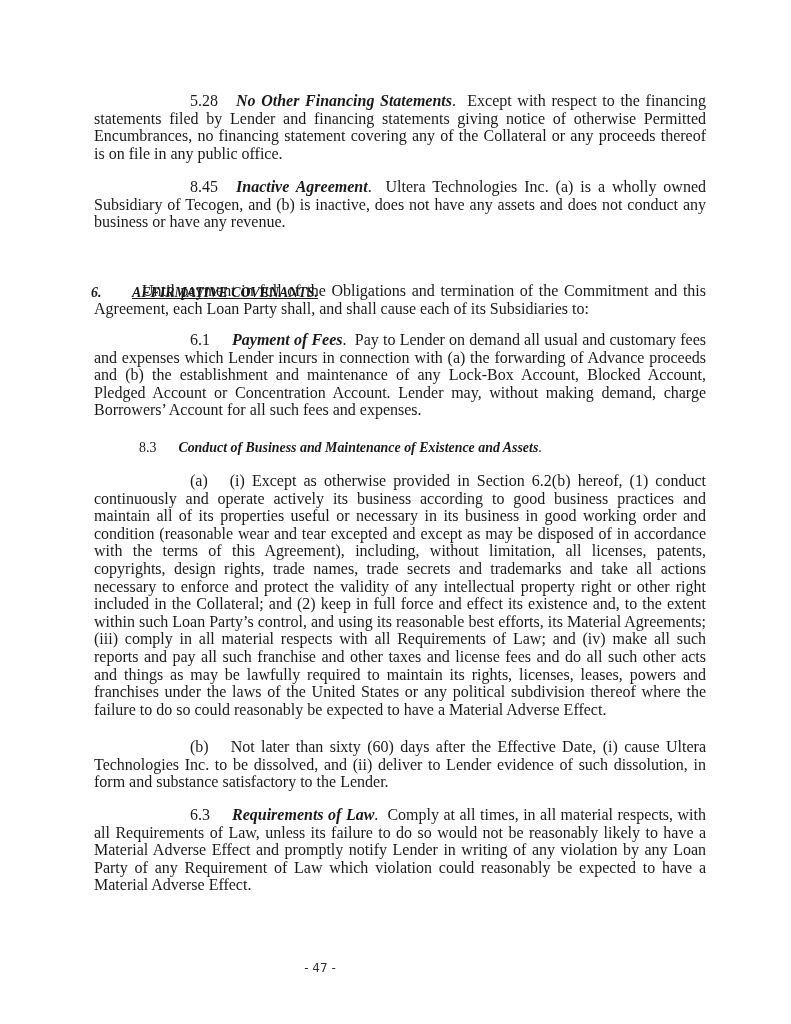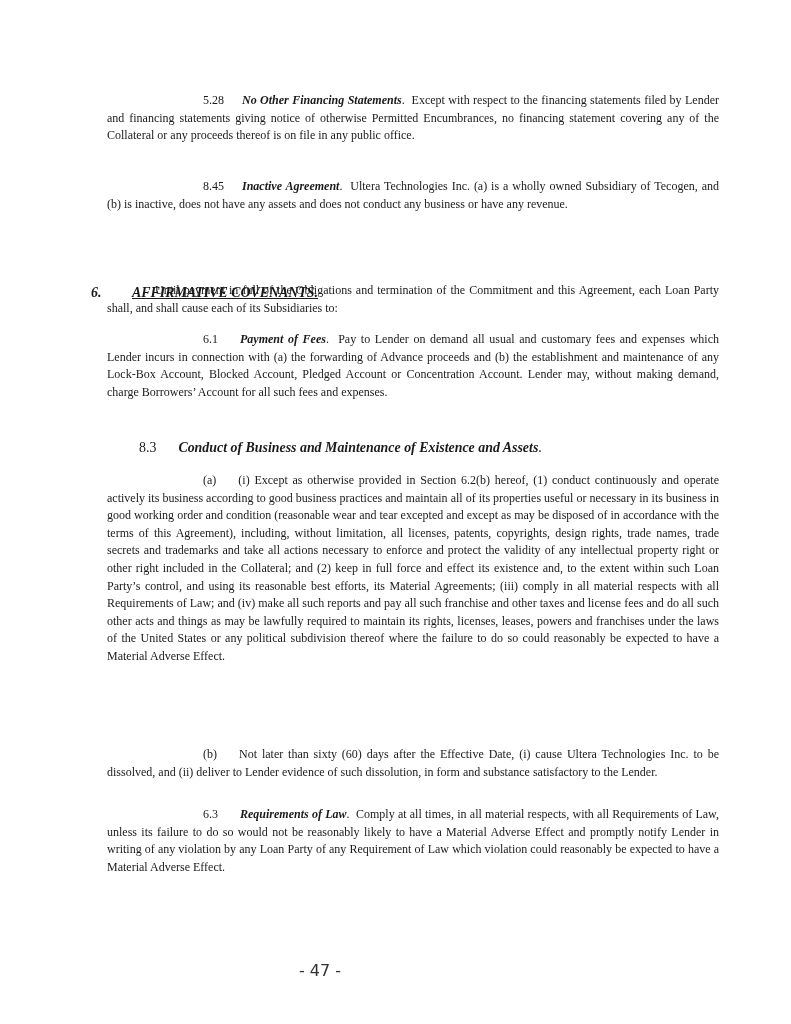--- a/index.html
+++ b/index.html
@@ -16,23 +16,23 @@
       color: #1a1a1a;
     }
     .page {
       position: absolute;
       left: 91px;
       top: 0;
       width: 612px;
     }
     .para {
       position: absolute;
-      left: 16px;
+      left: 3px;
       width: 612px;
-      font-size: 12px;
+      font-size: 16px;
       line-height: 17.6px;
       text-align: justify;
       margin: 0;
     }
     .para .num {
       display: inline-block;
     }
     .ind1 { text-indent: 48px; }
     .ind2 { text-indent: 96px; }
     .ttl {
@@ -61,21 +61,21 @@
       left: 48px;
       font-size: 13.9px;
     }
     .page-number {
       position: absolute;
       left: 0;
       width: 640px;
       top: 961px;
       text-align: center;
       font-family: "DejaVu Sans", sans-serif;
-      font-size: 16px;
+      font-size: 12px;
       color: #333;
     }
   </style>
 </head>
 <body>
 
 <div class="page">
 
   <p class="para ind1" style="top:92px;"><span class="num">5.28</span><span class="gap"></span><span class="ttl">No Other Financing Statements</span>.&nbsp; <span>Except with respect to the financing statements filed by Lender and financing statements giving notice of otherwise Permitted Encumbrances, no financing statement covering any of the Collateral or any proceeds thereof is on file in any public office.</span></p>
 
@@ -86,19 +86,19 @@
   </div>
 
   <p class="para ind1" style="top:282px;">Until payment in full of the Obligations and termination of the Commitment and this Agreement, each Loan Party shall, and shall cause each of its Subsidiaries to:</p>
 
   <p class="para ind1" style="top:331px;"><span class="num">6.1</span><span class="gap2"></span><span class="ttl">Payment of Fees</span>.&nbsp; <span>Pay to Lender on demand all usual and customary fees and expenses which Lender incurs in connection with (a) the forwarding of Advance proceeds and (b) the establishment and maintenance of any Lock-Box Account, Blocked Account, Pledged Account or Concentration Account.  Lender may, without making demand, charge Borrowers’ Account for all such fees and expenses.</span></p>
 
   <div class="sub-title" style="top:440px;"><span>8.3</span><span class="gap2"></span><span class="ttl">Conduct of Business and Maintenance of Existence and Assets</span>.</div>
 
   <p class="para ind2" style="top:472px;"><span>(a)</span><span class="gap2"></span><span>(i) Except as otherwise provided in Section 6.2(b) hereof, (1) conduct continuously and operate actively its business according to good business practices and maintain all of its properties useful or necessary in its business in good working order and condition (reasonable wear and tear excepted and except as may be disposed of in accordance with the terms of this Agreement), including, without limitation, all licenses, patents, copyrights, design rights, trade names, trade secrets and trademarks and take all actions necessary to enforce and protect the validity of any intellectual property right or other right included in the Collateral; and (2) keep in full force and effect its existence and, to the extent within such Loan Party’s control, and using its reasonable best efforts, its Material Agreements; (iii) comply in all material respects with all Requirements of Law; and (iv) make all such reports and pay all such franchise and other taxes and license fees and do all such other acts and things as may be lawfully required to maintain its rights, licenses, leases, powers and franchises under the laws of the United States or any political subdivision thereof where the failure to do so could reasonably be expected to have a Material Adverse Effect.</span></p>
 
-  <p class="para ind2" style="top:738px;margin-top:8px;"><span>(b)</span><span class="gap2"></span><span>Not later than sixty (60) days after the Effective Date, (i) cause Ultera Technologies Inc. to be dissolved, and (ii) deliver to Lender evidence of such dissolution, in form and substance satisfactory to the Lender.</span></p>
+  <p class="para ind2" style="top:738px;"><span>(b)</span><span class="gap2"></span><span>Not later than sixty (60) days after the Effective Date, (i) cause Ultera Technologies Inc. to be dissolved, and (ii) deliver to Lender evidence of such dissolution, in form and substance satisfactory to the Lender.</span></p>
 
   <p class="para ind1" style="top:806px;"><span class="num">6.3</span><span class="gap2"></span><span class="ttl">Requirements of Law</span>.&nbsp; <span>Comply at all times, in all material respects, with all Requirements of Law, unless its failure to do so would not be reasonably likely to have a Material Adverse Effect and promptly notify Lender in writing of any violation by any Loan Party of any Requirement of Law which violation could reasonably be expected to have a Material Adverse Effect.</span></p>
 
 </div>
 
 <div class="page-number">- 47 -</div>
 
 </body></html>

